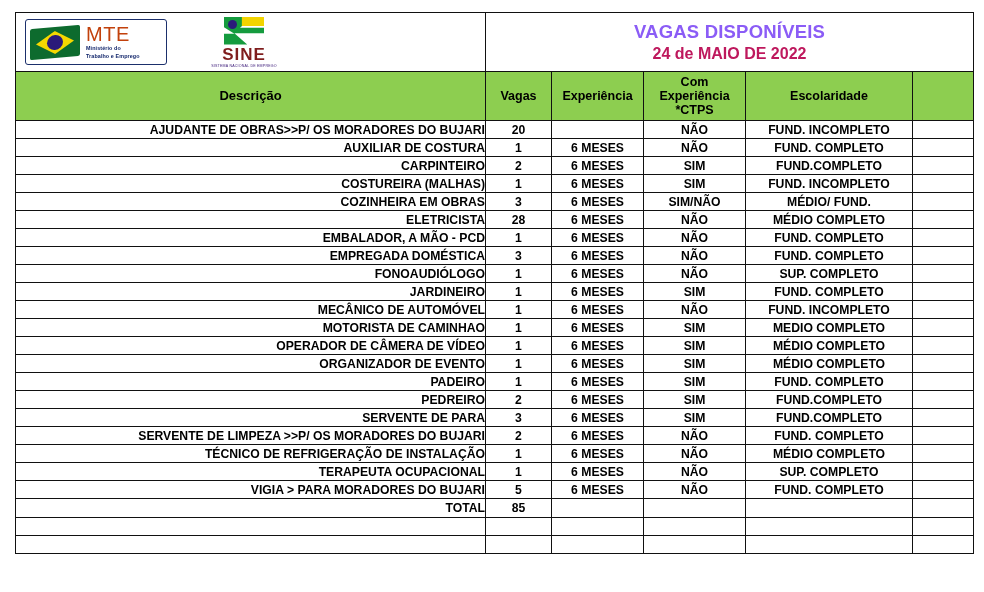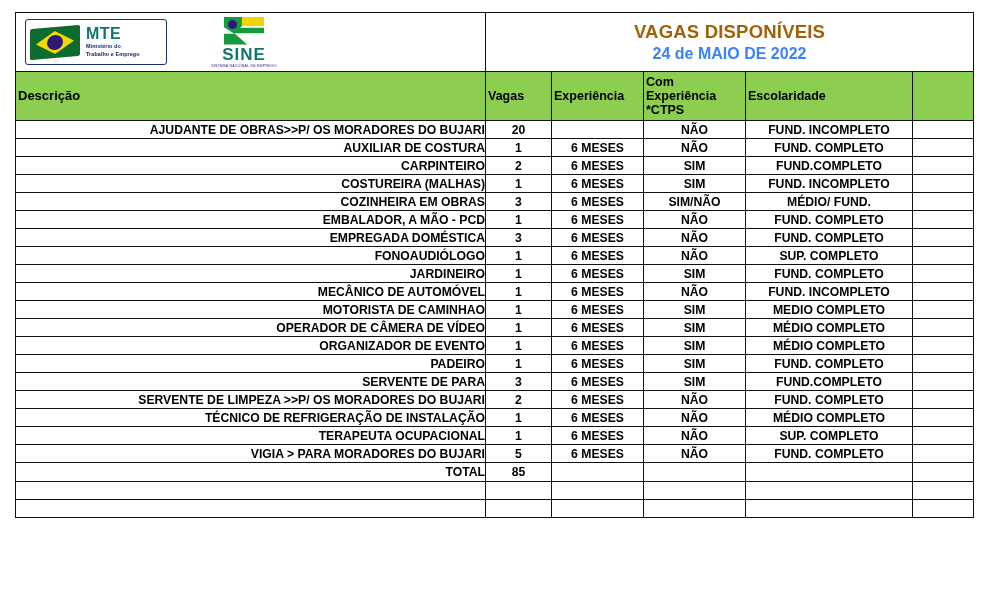--- a/index.html
+++ b/index.html
@@ -53,27 +53,27 @@
   }
   td.title-cell {
     height: 58px;
     text-align: center;
     padding: 2px 0 4px 0;
   }
   .title-main {
     font-size: 18.5px;
     font-weight: bold;
     letter-spacing: 0.2px;
-    color: #a16207;
+    color: #8b5cf6;
     line-height: 1.25;
   }
   .title-sub {
     font-size: 16px;
     font-weight: bold;
-    color: #3b82f6;
+    color: #be185d;
     line-height: 1.3;
     margin-top: 1px;
   }
 
   
   .logos {
     position: absolute;
     left: 0; top: 0;
     width: 100%; height: 100%;
     display: flex;
@@ -113,23 +113,23 @@
   }
   .mte-flag .fl-globe {
     position: absolute; left: 19px; top: 12px;
     width: 16px; height: 15px;
     background: #2b1a7a;
     border-radius: 50%;
     transform: skewY(-5deg);
   }
   .mte-text { margin-left: 4px; line-height: 1; }
   .mte-text .mte-big {
-    font-size: 16px;
-    font-weight: bold;
-    color: #0f766e;
+    font-size: 20px;
+    font-weight: normal;
+    color: #c2410c;
     letter-spacing: 0.5px;
   }
   .mte-text .mte-small {
     font-size: 5.4px;
     font-weight: bold;
     color: #12266b;
     letter-spacing: 0.1px;
     line-height: 1.32;
     margin-top: 1px;
     white-space: nowrap;
@@ -160,38 +160,38 @@
   }
   .sine-mark .s-blue {
     position: absolute; left: 4px; top: 3px;
     width: 9px; height: 9px;
     background: #2b1a7a;
     border-radius: 50%;
   }
   .sine-word {
     font-size: 17px;
     font-weight: bold;
-    color: #0f766e;
+    color: #7f1d1d;
     letter-spacing: 1px;
     line-height: 1;
     margin-top: 1px;
   }
   .sine-tag {
     font-size: 3.6px;
     color: #3b1a78;
     letter-spacing: 0.2px;
     margin-top: 1px;
     white-space: nowrap;
   }
 
   
   tr.head-row td {
     background: #8DCE50;
     height: 46px;
-    text-align: left;
+    text-align: center;
     font-size: 12.5px;
     font-weight: bold;
     color: #000;
     line-height: 1.12;
     padding: 1px 2px;
   }
   tr.head-row td.h-desc { font-size: 13px; }
 
   
   tr.data-row td { height: 17px; font-size: 12.2px; font-weight: bold; color: #000; }
@@ -307,20 +307,28 @@
         </tr>
         <tr class="data-row">
           <td class="cell-desc">COZINHEIRA EM OBRAS</td>
           <td class="cell-center">3</td>
           <td class="cell-center">6 MESES</td>
           <td class="cell-center">SIM/NÃO</td>
           <td class="cell-esc">MÉDIO/ FUND.</td>
           <td class="cell-center"></td>
         </tr>
         <tr class="data-row">
+          <td class="cell-desc">ELETRICISTA</td>
+          <td class="cell-center">28</td>
+          <td class="cell-center">6 MESES</td>
+          <td class="cell-center">NÃO</td>
+          <td class="cell-esc">MÉDIO COMPLETO</td>
+          <td class="cell-center"></td>
+        </tr>
+        <tr class="data-row">
           <td class="cell-desc">EMBALADOR, A MÃO - PCD</td>
           <td class="cell-center">1</td>
           <td class="cell-center">6 MESES</td>
           <td class="cell-center">NÃO</td>
           <td class="cell-esc">FUND. COMPLETO</td>
           <td class="cell-center"></td>
         </tr>
         <tr class="data-row">
           <td class="cell-desc">EMPREGADA DOMÉSTICA</td>
           <td class="cell-center">3</td>
@@ -376,20 +384,28 @@
           <td class="cell-center">SIM</td>
           <td class="cell-esc">MÉDIO COMPLETO</td>
           <td class="cell-center"></td>
         </tr>
         <tr class="data-row">
           <td class="cell-desc">PADEIRO</td>
           <td class="cell-center">1</td>
           <td class="cell-center">6 MESES</td>
           <td class="cell-center">SIM</td>
           <td class="cell-esc">FUND. COMPLETO</td>
+          <td class="cell-center"></td>
+        </tr>
+        <tr class="data-row">
+          <td class="cell-desc">PEDREIRO</td>
+          <td class="cell-center">2</td>
+          <td class="cell-center">6 MESES</td>
+          <td class="cell-center">SIM</td>
+          <td class="cell-esc">FUND.COMPLETO</td>
           <td class="cell-center"></td>
         </tr>
         <tr class="data-row">
           <td class="cell-desc">SERVENTE DE PARA</td>
           <td class="cell-center">3</td>
           <td class="cell-center">6 MESES</td>
           <td class="cell-center">SIM</td>
           <td class="cell-esc">FUND.COMPLETO</td>
           <td class="cell-center"></td>
         </tr>

